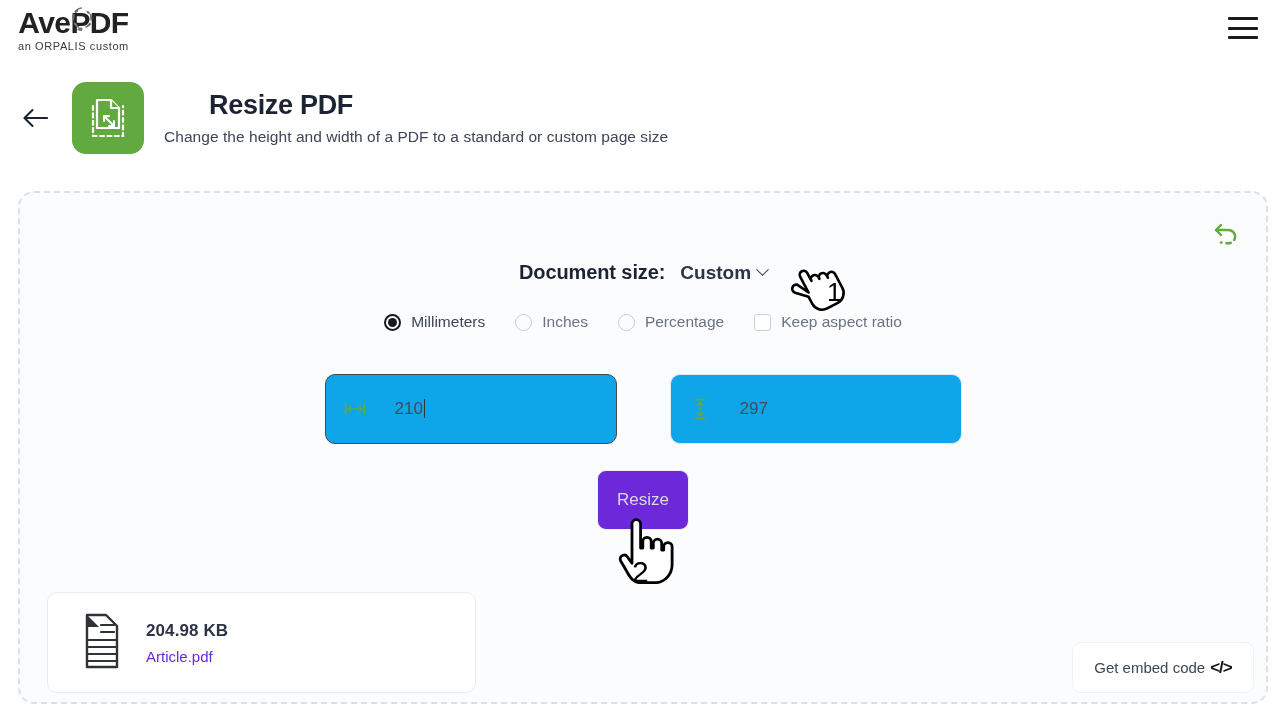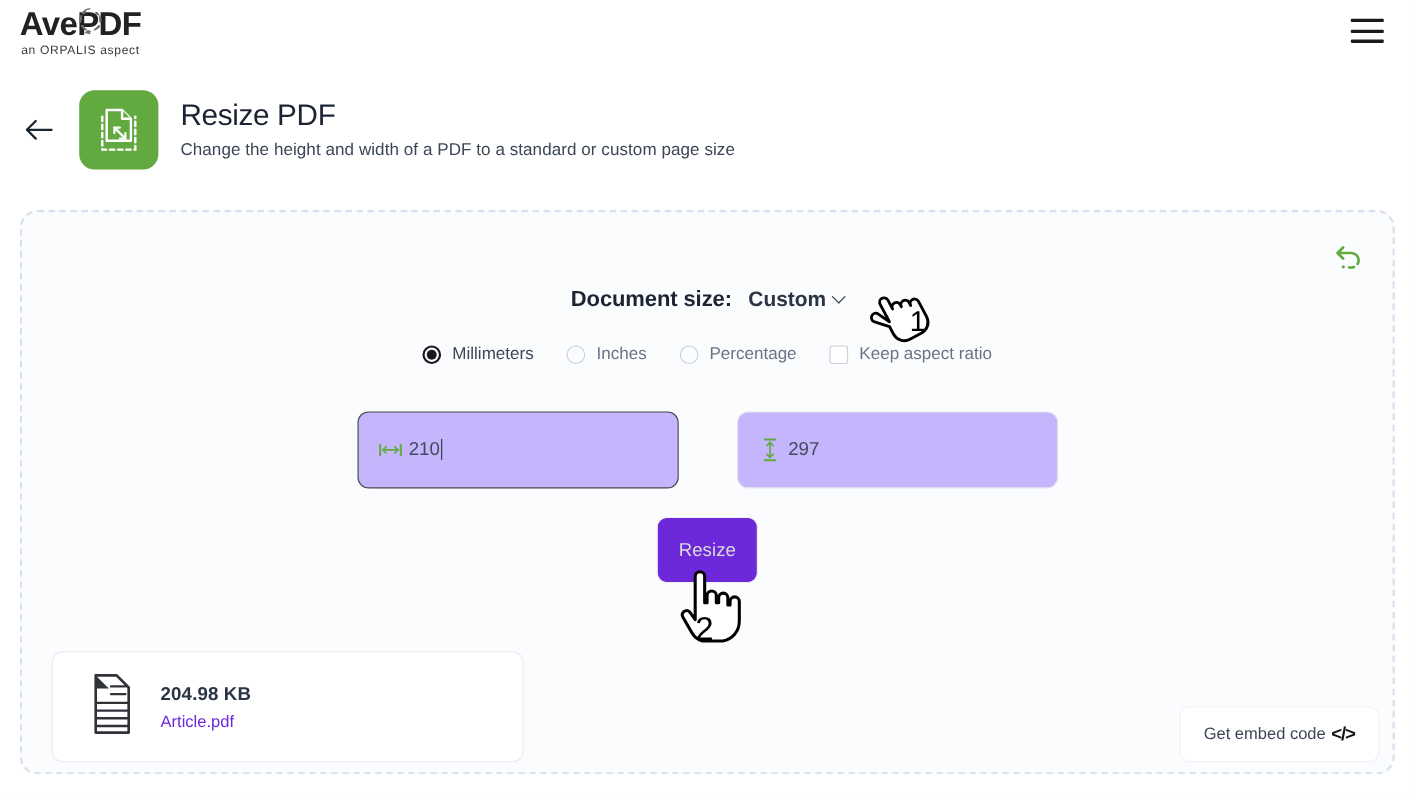--- a/index.html
+++ b/index.html
@@ -98,24 +98,25 @@
     display: flex;
     align-items: center;
     justify-content: center;
     flex: 0 0 auto;
   }
   .head-text {
     margin-left: 20px;
   }
   .head-title {
     font-size: 27px;
-    font-weight: 400;
+    font-weight: 700;
     color: #1c2434;
     letter-spacing: -0.3px;
     line-height: 1.15;
+    margin-left: 45px;
   }
   .head-sub {
     font-size: 15.5px;
     color: #3c4657;
     margin-top: 7px;
     letter-spacing: 0.05px;
   }
 
   
   .panel {
@@ -238,25 +239,25 @@
     left: 0;
     right: 0;
     display: flex;
     justify-content: center;
     gap: 53px;
   }
   .field {
     width: 292px;
     height: 70px;
     border-radius: 10px;
-    background: #c4b5fd;
+    background: #0ea5e9;
     display: flex;
     align-items: center;
     padding: 0 18px;
-    gap: 6px;
+    gap: 29px;
   }
   .field.focused { border: 1.6px solid #44474d; }
   .field.idle { border: 1.3px solid #e1e5ec; }
   .field-icon {
     width: 22px;
     height: 22px;
     flex: 0 0 auto;
     display: flex;
     align-items: center;
     justify-content: center;
@@ -378,21 +379,21 @@
         <path d="M17 25.6c-1.6 0-3.1-.3-4.4-1l-.3 1.5c1.5.7 3.1 1 4.7 1z"></path>
         <ellipse cx="11.5" cy="7.4" rx="2.1" ry="1.1" transform="rotate(-38 11.5 7.4)"></ellipse>
         <ellipse cx="8.4" cy="13.1" rx="2.1" ry="1.1" transform="rotate(-75 8.4 13.1)"></ellipse>
         <ellipse cx="10.6" cy="20.4" rx="2.1" ry="1.1" transform="rotate(40 10.6 20.4)"></ellipse>
         <ellipse cx="15.5" cy="24.6" rx="2.1" ry="1.1" transform="rotate(10 15.5 24.6)"></ellipse>
         <ellipse cx="23.2" cy="8.3" rx="2.1" ry="1.1" transform="rotate(38 23.2 8.3)"></ellipse>
         <ellipse cx="26.2" cy="13.9" rx="2.1" ry="1.1" transform="rotate(75 26.2 13.9)"></ellipse>
         <ellipse cx="24.1" cy="20.9" rx="2.1" ry="1.1" transform="rotate(-40 24.1 20.9)"></ellipse>
       </g>
     </svg>
-    <div class="logo-sub">an ORPALIS aspect</div>
+    <div class="logo-sub">an ORPALIS custom</div>
   </div>
 
   <div class="hamburger">
     <span></span>
     <span></span>
     <span></span>
   </div>
 </div>
 
 <div class="page-head">

